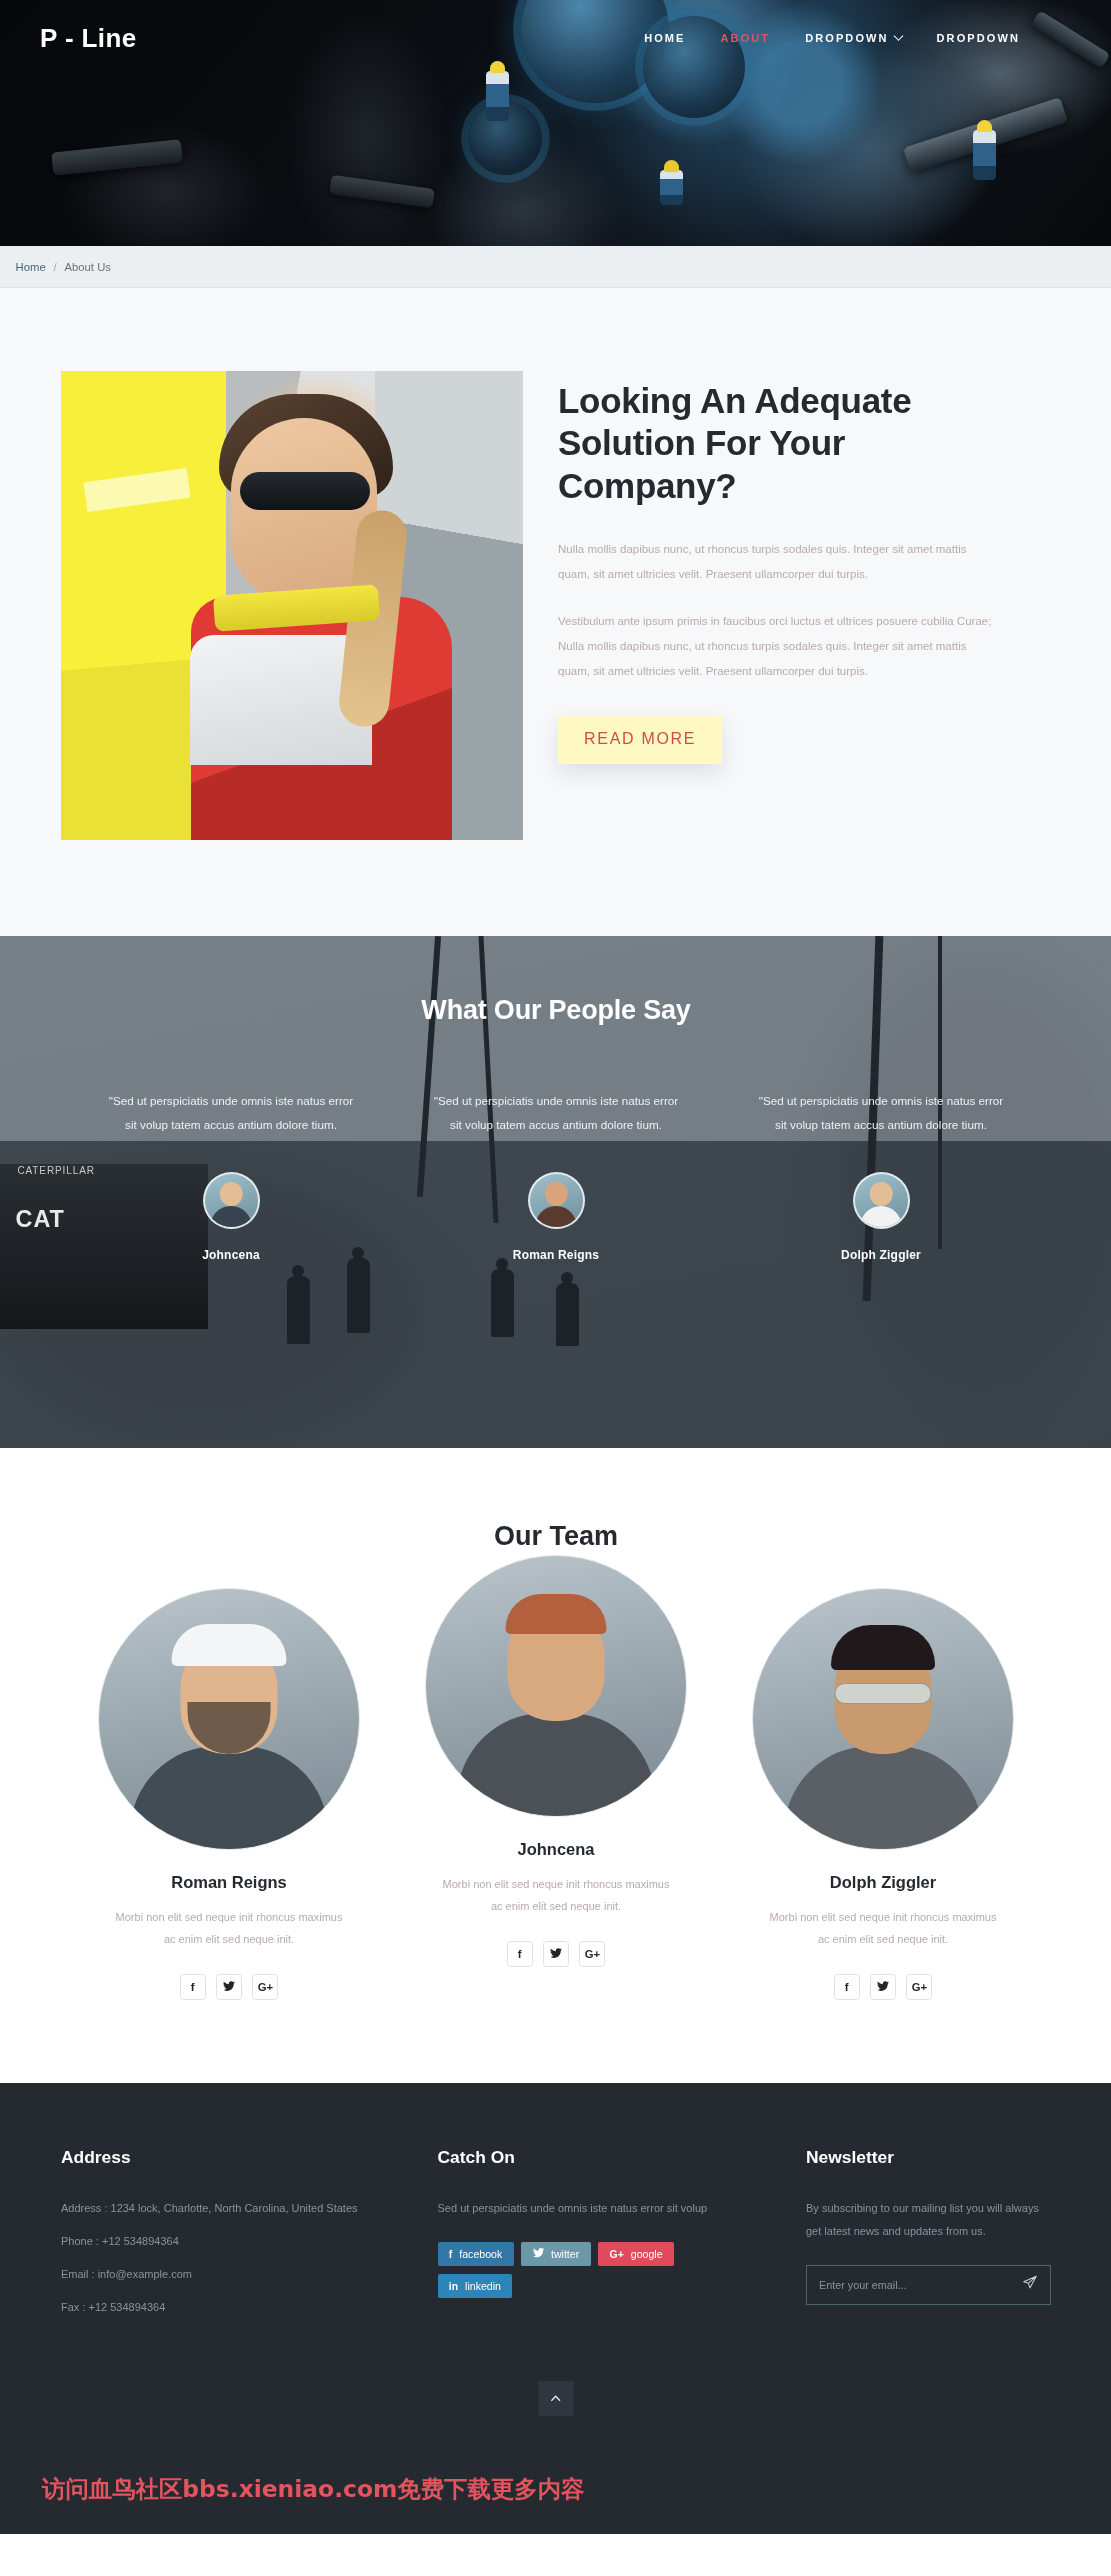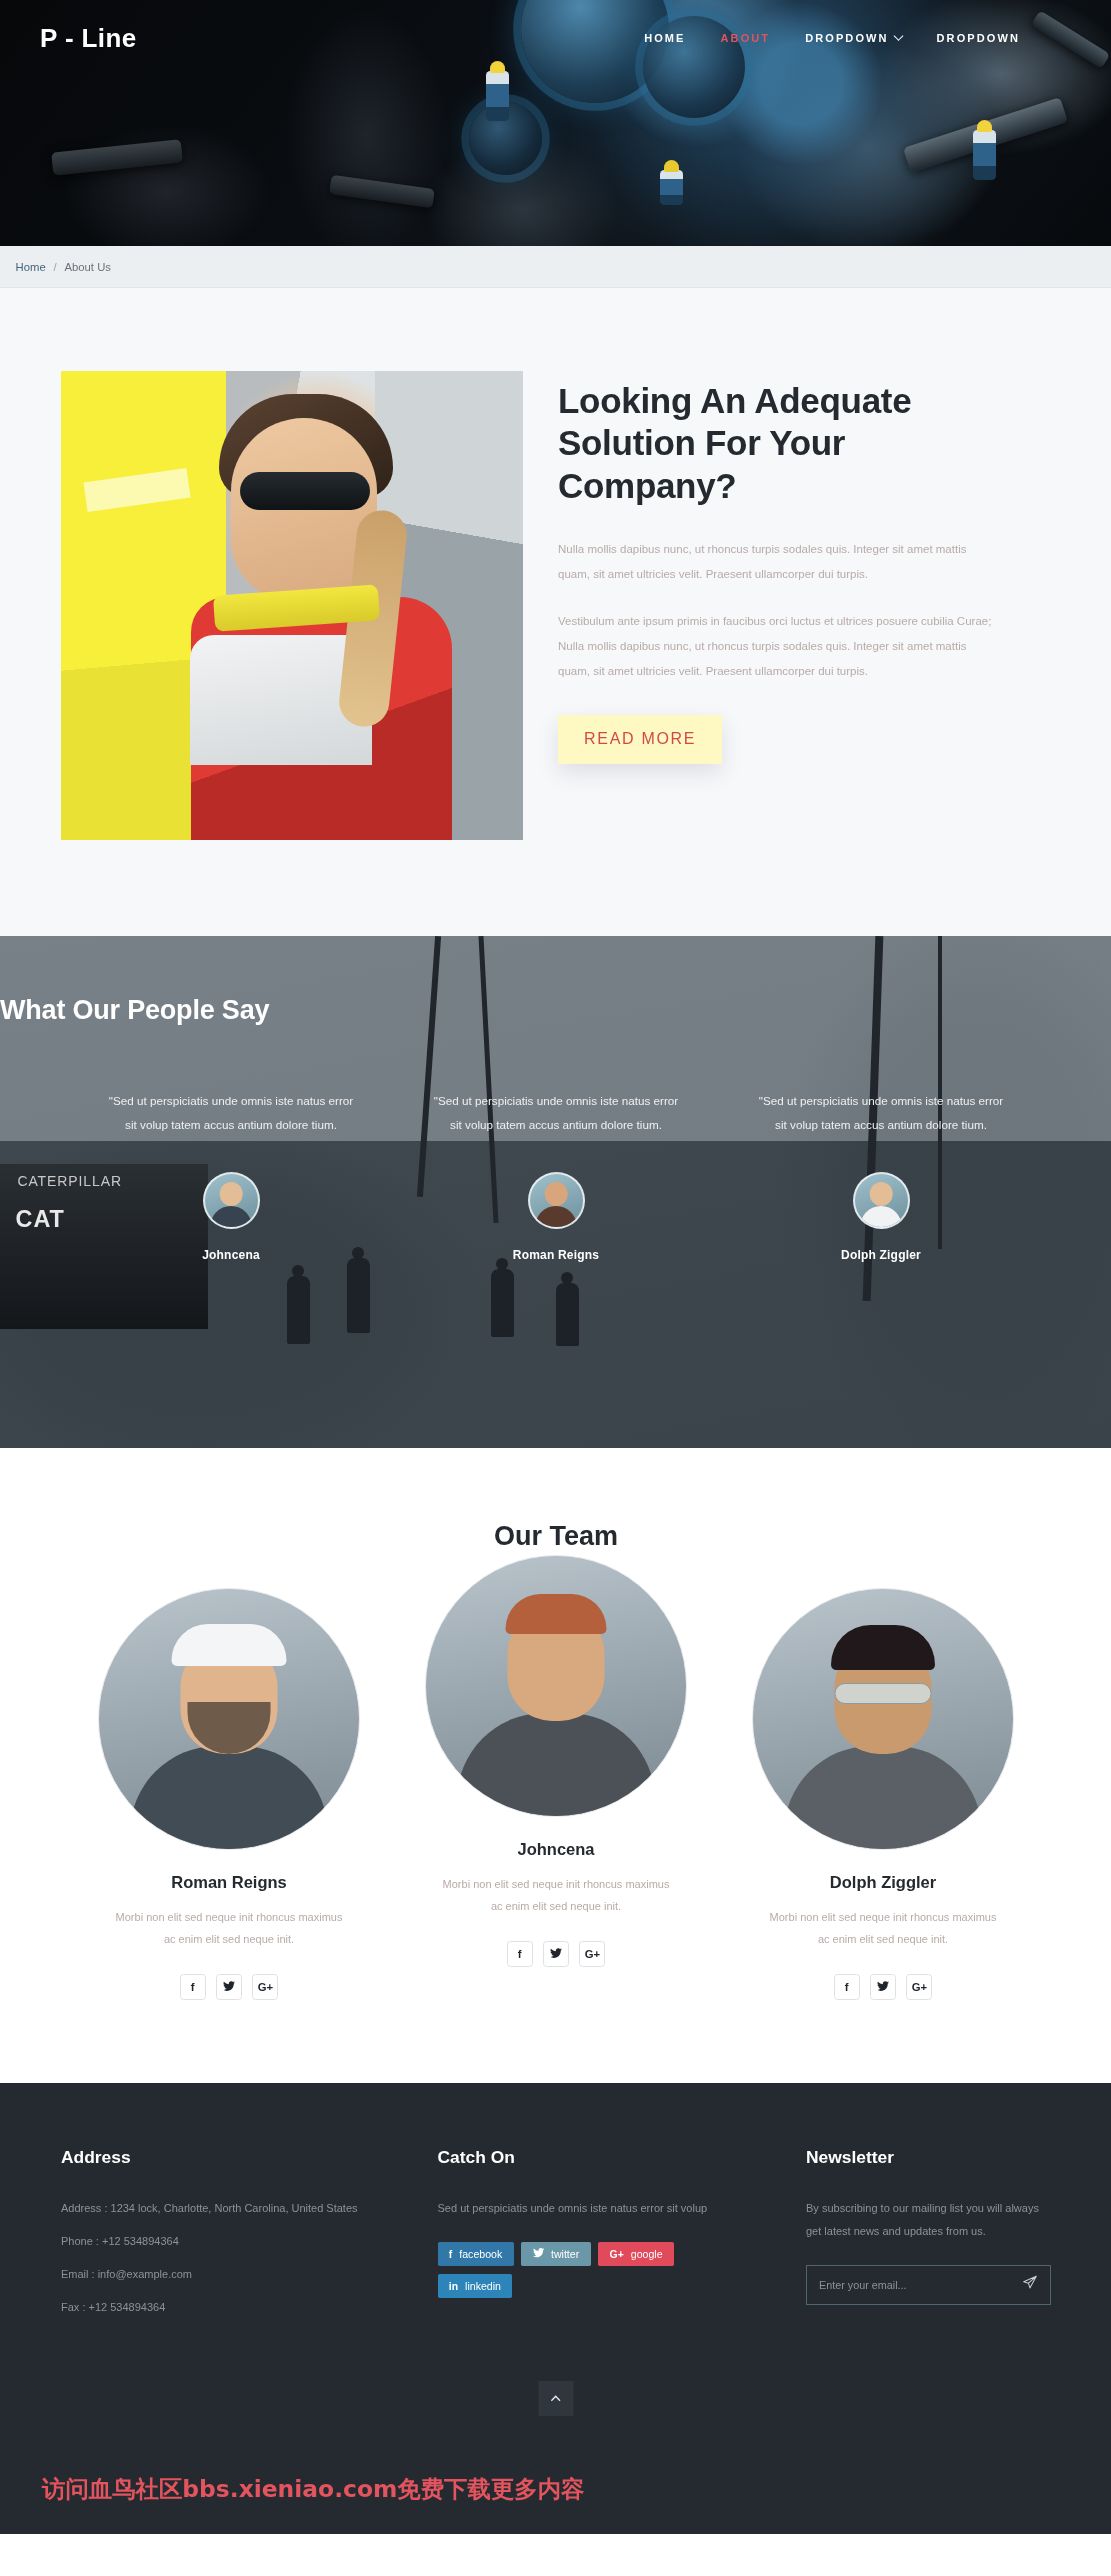--- a/index.html
+++ b/index.html
@@ -188,42 +188,42 @@
   }
   .cat {
     position:absolute; left:0; top:228px; width:208px; height:165px;
     background:linear-gradient(180deg,#2a2f34,#14171a);
   }
   .cat-label {
     position:absolute; left:15.6px; top:42px; color:#e9e9e9;
     font-size:23.4px; font-weight:800; letter-spacing:0.9px;
     font-family:"Liberation Sans", sans-serif;
   }
-  .cat-sub { position:absolute; left:17.4px; top:9px; color:#c9c9c9; font-size:14px; letter-spacing:0.9px; }
+  .cat-sub { position:absolute; left:17.4px; top:1px; color:#c9c9c9; font-size:10px; letter-spacing:0.9px; }
   .crane { position:absolute; background:#20262b; }
   .c1 { left:426px; top:0; width:6px; height:261px; transform:rotate(4deg); }
   .c2 { left:486px; top:0; width:5.2px; height:287px; transform:rotate(-3deg); }
   .c3 { left:869px; top:0; width:7.8px; height:365px; transform:rotate(2deg); }
   .c4 { left:938px; top:0; width:4.3px; height:313px; }
   .worker-sil {
     position:absolute; bottom:104px; width:22.6px; height:68px;
     background:#1c2227; border-radius:7.8px 7.8px 2.6px 2.6px;
   }
   .worker-sil::before {
     content:""; position:absolute; left:5.2px; top:-11.3px; width:12px; height:12px;
     background:#1c2227; border-radius:50%;
   }
   .ws1 { left:287px; }
   .ws2 { left:347px; bottom:115px; height:75px; }
   .ws3 { left:491px; bottom:111px; }
   .ws4 { left:556px; bottom:102px; height:63px; }
 
   .testi-inner { position:relative; z-index:4; padding-top:59px; }
   .testi-title {
-    color:#ffffff; font-size:27px; font-weight:800;
+    text-align:center; color:#ffffff; font-size:27px; font-weight:800;
     letter-spacing:-0.2px; margin-bottom:63px;
   }
   .testi-grid { display:flex; justify-content:center; gap:38px; }
   .testi-card { width:287px; text-align:center; }
   .testi-quote {
     color:#eef0f2; font-size:11.7px; line-height:2.05; margin-bottom:35px;
     padding:0 14px;
   }
   .avatar {
     width:57px; height:57px; border-radius:50%; margin:0 auto 19px auto;

